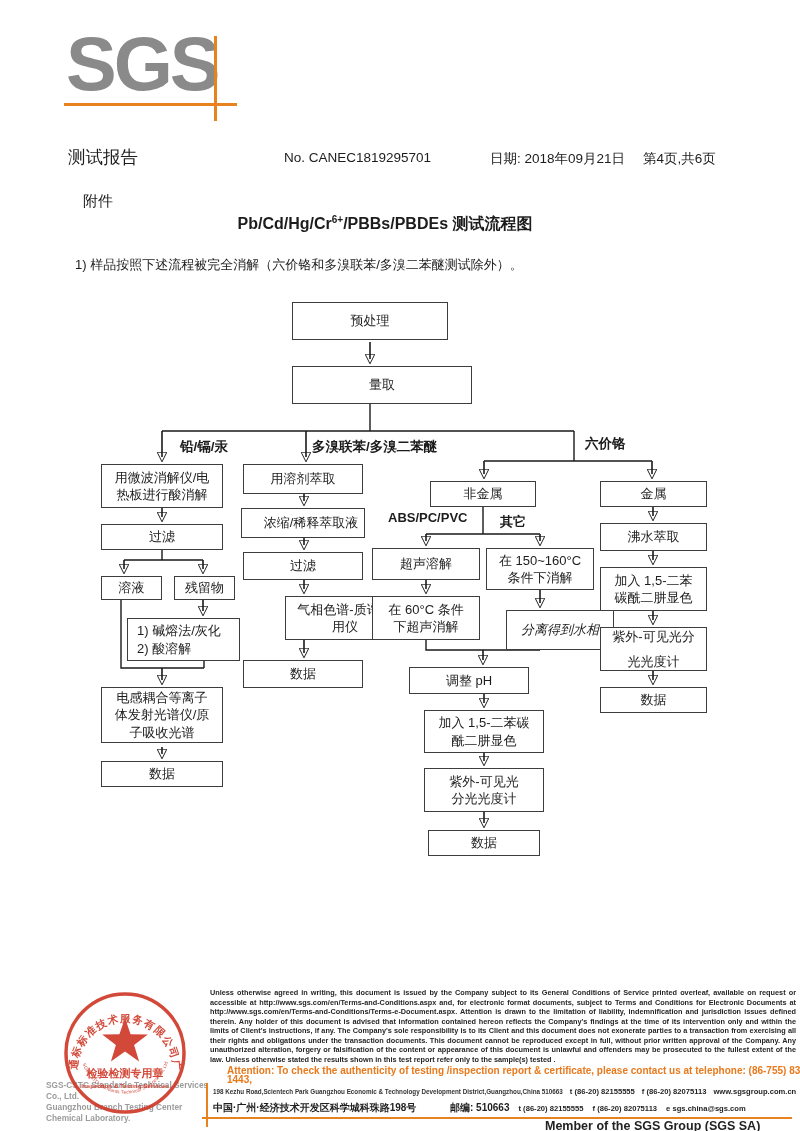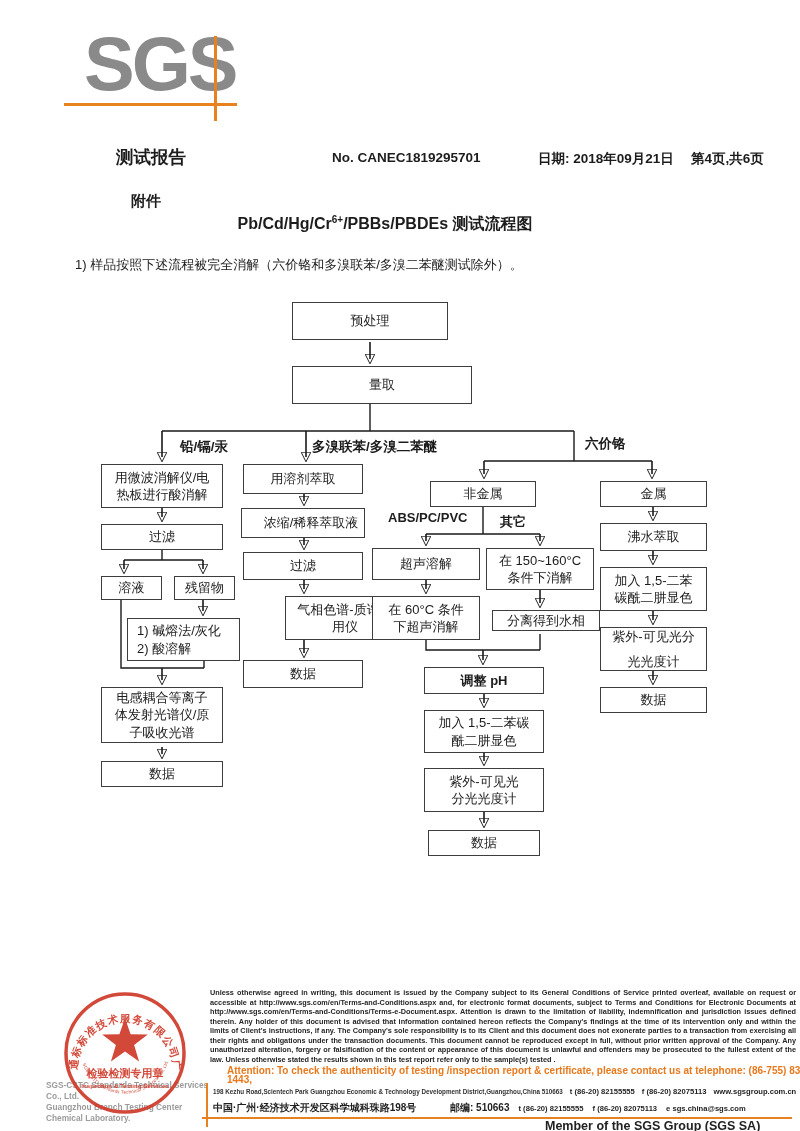--- a/index.html
+++ b/index.html
@@ -5,21 +5,21 @@
   html,body { margin:0; padding:0; }
   body {
     width:800px; height:1131px; position:relative; background:#ffffff;
     font-family:"Liberation Sans","DejaVu Sans",sans-serif; color:#1c1c1c;
     overflow:hidden;
   }
   .abs { position:absolute; }
   
   .logo-text { font-size:76px; font-weight:bold; color:#8a8a8a; letter-spacing:-3px; line-height:1; }
   .o-line { background:#e8821e; position:absolute; }
-  .hdr { font-weight:bold; white-space:nowrap;margin-left:48px; }
+  .hdr { font-weight:normal; white-space:nowrap; }
   
   .fb {
     position:absolute; border:1.6px solid #3d3d3d; background:#fff; box-sizing:border-box;
     display:flex; flex-direction:column; align-items:center; justify-content:center;
     font-size:13px; line-height:1.32; text-align:center; white-space:nowrap;
   }
   .fb .ln { display:block; }
   .fb.left-al { align-items:flex-start; text-align:left; padding-left:9px; }
   .blabel { position:absolute; font-weight:bold; font-size:13.5px; white-space:nowrap; }
   svg.connectors { position:absolute; left:0; top:0; pointer-events:none; }
@@ -36,21 +36,21 @@
   .addr-sm { font-size:7.6px; font-weight:bold; }
   .addr-cn { font-size:10px; font-weight:bold; }
   .gray-co { position:absolute; left:46px; top:1080px; font-size:8.3px; line-height:11px;
     color:#9b9b9b; font-weight:bold; width:170px; }
   .member { position:absolute; left:545px; top:1119px; font-size:12.5px; font-weight:600; color:#222; }
   .stamp { opacity:0.92; }
 </style>
 </head>
 <body>
 
-<div class="abs" style="left:84px; top:26px;">
+<div class="abs" style="left:66px; top:26px;">
   <div class="logo-text">SGS</div>
 </div>
 <div class="o-line" style="left:64px; top:103px; width:173px; height:2.5px;"></div>
 <div class="o-line" style="left:214px; top:36px; width:2.5px; height:85px;"></div>
 
 <div class="abs hdr" style="left:68px; top:145px; font-size:17.5px;">测试报告</div>
 <div class="abs hdr" style="left:284px; top:150px; font-size:13.5px;">No. CANEC1819295701</div>
 <div class="abs hdr" style="left:490px; top:150px; font-size:13.5px;">日期: 2018年09月21日</div>
 <div class="abs hdr" style="left:643px; top:150px; font-size:13.5px;">第4页,共6页</div>
 
@@ -144,22 +144,22 @@
 <div class="blabel" style="left:500px; top:513px; font-size:13px;">其它</div>
 <div class="fb" style="left:372px; top:548px; width:108px; height:32px;">超声溶解</div>
 <div class="fb" style="left:486px; top:548px; width:108px; height:42px;">
   <span class="ln">在 150~160°C</span>
   <span class="ln">条件下消解</span>
 </div>
 <div class="fb" style="left:372px; top:596px; width:108px; height:44px;">
   <span class="ln">在 60°C 条件</span>
   <span class="ln">下超声消解</span>
 </div>
-<div class="fb" style="left:492px; top:610px; width:108px; height:21px;">分离得到水相</div>
-<div class="fb" style="left:424px; top:667px; width:120px; height:27px;font-weight:bold;">调整 pH</div>
+<div class="fb" style="left:506px; top:610px; width:108px; height:40px;font-style:italic;">分离得到水相</div>
+<div class="fb" style="left:409px; top:667px; width:120px; height:27px;">调整 pH</div>
 <div class="fb" style="left:424px; top:710px; width:120px; height:43px;">
   <span class="ln">加入 1,5-二苯碳</span>
   <span class="ln">酰二肼显色</span>
 </div>
 <div class="fb" style="left:424px; top:768px; width:120px; height:44px;">
   <span class="ln">紫外-可见光</span>
   <span class="ln">分光光度计</span>
 </div>
 <div class="fb" style="left:428px; top:830px; width:112px; height:26px;">数据</div>
 

